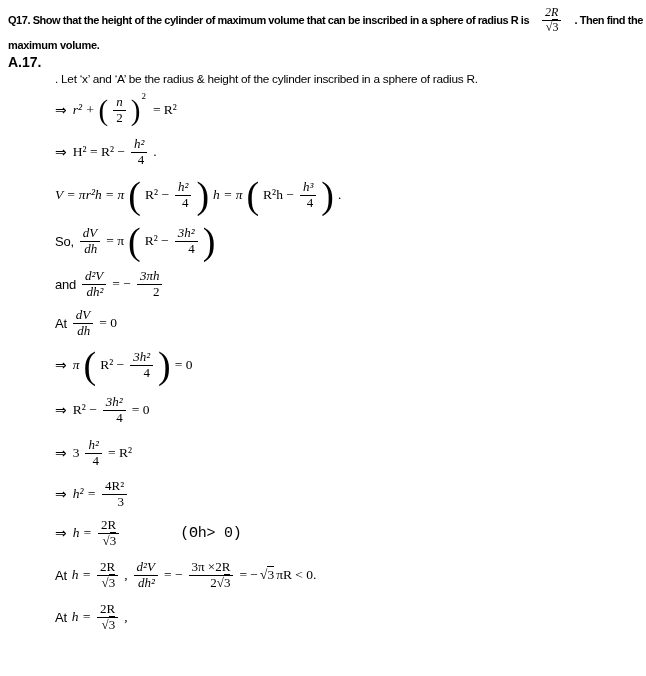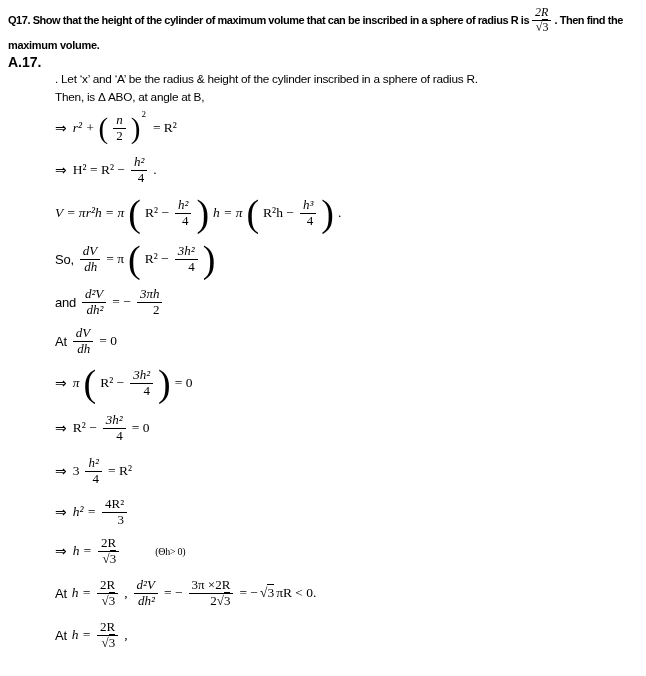--- a/index.html
+++ b/index.html
@@ -1,27 +1,27 @@
 <!DOCTYPE html>
 <html><head>
 <meta charset="utf-8">
 <style>
   html,body{margin:0;padding:0;background:#fff;}
   body{width:646px;height:676px;overflow:hidden;color:#000;font-family:"Liberation Sans",sans-serif;}
   .doc{padding:4px 6px 0 8px;}
   
-  .qtitle{display:flex;align-items:center;height:32px;font-weight:bold;font-size:11px;letter-spacing:-0.45px;white-space:nowrap;column-gap:2px;}
+  .qtitle{display:flex;align-items:center;height:32px;font-weight:bold;font-size:11px;letter-spacing:-0.45px;white-space:nowrap;column-gap:12px;}
   .qline2{height:18px;font-weight:bold;font-size:11px;letter-spacing:-0.3px;display:flex;align-items:center;}
   .alabel{height:16px;font-weight:bold;font-size:14px;display:flex;align-items:center;}
   
   .para{margin-left:47px;height:18px;font-size:11.8px;letter-spacing:-0.25px;display:flex;align-items:center;text-align:right;}
   
   .eq{display:flex;align-items:center;column-gap:5px;margin-left:47px;font-family:"Liberation Serif",serif;font-size:13.5px;}
   .lbl{font-family:"Liberation Sans",sans-serif;font-size:13px;letter-spacing:-0.25px;}
-  .note{font-family:Liberation Serif, serif;font-size:10px;letter-spacing:-0.25px;margin-left:30px;}
+  .note{font-family:Liberation Mono, monospace;font-size:15px;letter-spacing:-0.25px;margin-left:55px;}
   .it{font-style:italic;}
   .frac{display:inline-flex;flex-direction:column;align-items:stretch;text-align:right;line-height:1.15;font-size:13px;margin:0 1px;}
   .frac .num{border-bottom:1px solid #000;padding:0 3px;}
   .frac .den{padding:0 3px;}
   .tfrac{font-family:"Liberation Serif",serif;font-weight:normal;font-size:12px;letter-spacing:0;}
   .sq .bar{border-top:1px solid #000;}
   .bp{font-family:"Liberation Serif",serif;font-weight:300;line-height:0.9;margin:0 -1px;}
   .bp.m{font-size:29px;}
   .bp.l{font-size:38px;}
   .psup{font-size:9px;align-self:flex-start;margin:3px 2px 0 -3px;}
@@ -37,21 +37,20 @@
     <span class="frac tfrac">
       <span class="num it">2R</span>
       <span class="den"><span class="sq"><span>√</span><span class="bar">3</span></span></span>
     </span>
     <span>. Then find the</span>
   </div>
   <div class="qline2">maximum volume.</div>
   <div class="alabel">A.17.</div>
 
   <div class="para">. Let ‘x’ and ‘A’ be the radius &amp; height of the cylinder inscribed in a sphere of radius R.</div>
-  <div class="para">Then, is Δ ABO, at angle at B,</div>
 
   <div class="eq" style="height:44px">
     <span class="arr">⇒</span>
     <span class="it">r² +</span>
     <span class="bp m">(</span>
     <span class="frac">
       <span class="num it">n</span>
       <span class="den">2</span>
     </span>
     <span class="bp m">)</span>

